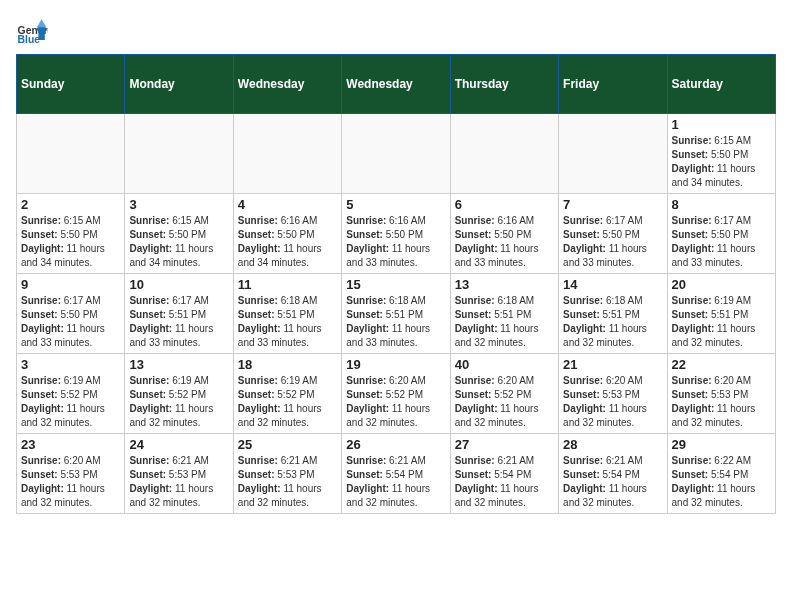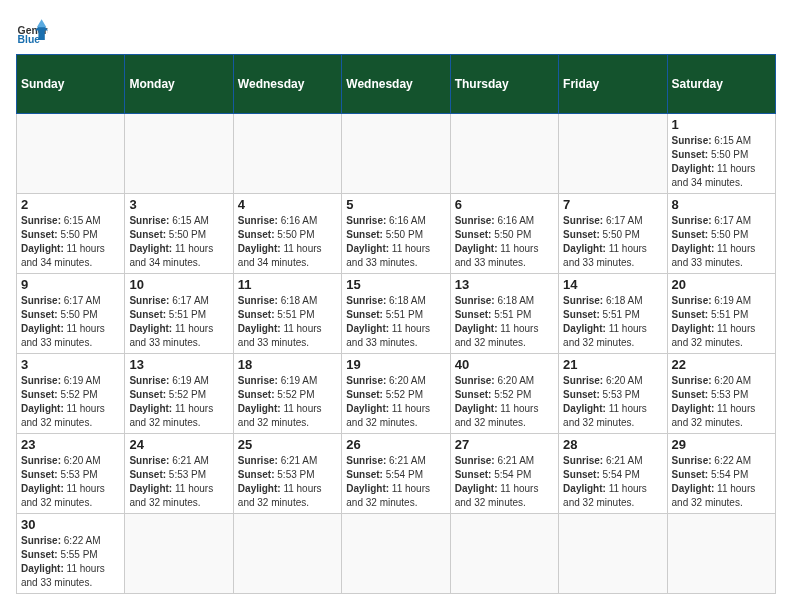--- a/index.html
+++ b/index.html
@@ -229,26 +229,14 @@
         </td>
         <td>
           <span class="day-number">28</span>
           <div class="cell-info"><strong>Sunrise:</strong> 6:21 AM<br><strong>Sunset:</strong> 5:54 PM<br><strong>Daylight:</strong> 11 hours and 32 minutes.</div>
         </td>
         <td>
           <span class="day-number">29</span>
           <div class="cell-info"><strong>Sunrise:</strong> 6:22 AM<br><strong>Sunset:</strong> 5:54 PM<br><strong>Daylight:</strong> 11 hours and 32 minutes.</div>
         </td>
       </tr>
-      <tr class="week-row">
-        <td>
-          <span class="day-number">30</span>
-          <div class="cell-info"><strong>Sunrise:</strong> 6:22 AM<br><strong>Sunset:</strong> 5:55 PM<br><strong>Daylight:</strong> 11 hours and 33 minutes.</div>
-        </td>
-        <td class="empty"></td>
-        <td class="empty"></td>
-        <td class="empty"></td>
-        <td class="empty"></td>
-        <td class="empty"></td>
-        <td class="empty"></td>
-      </tr>
     </tbody>
 </table>
 
 </body></html>

